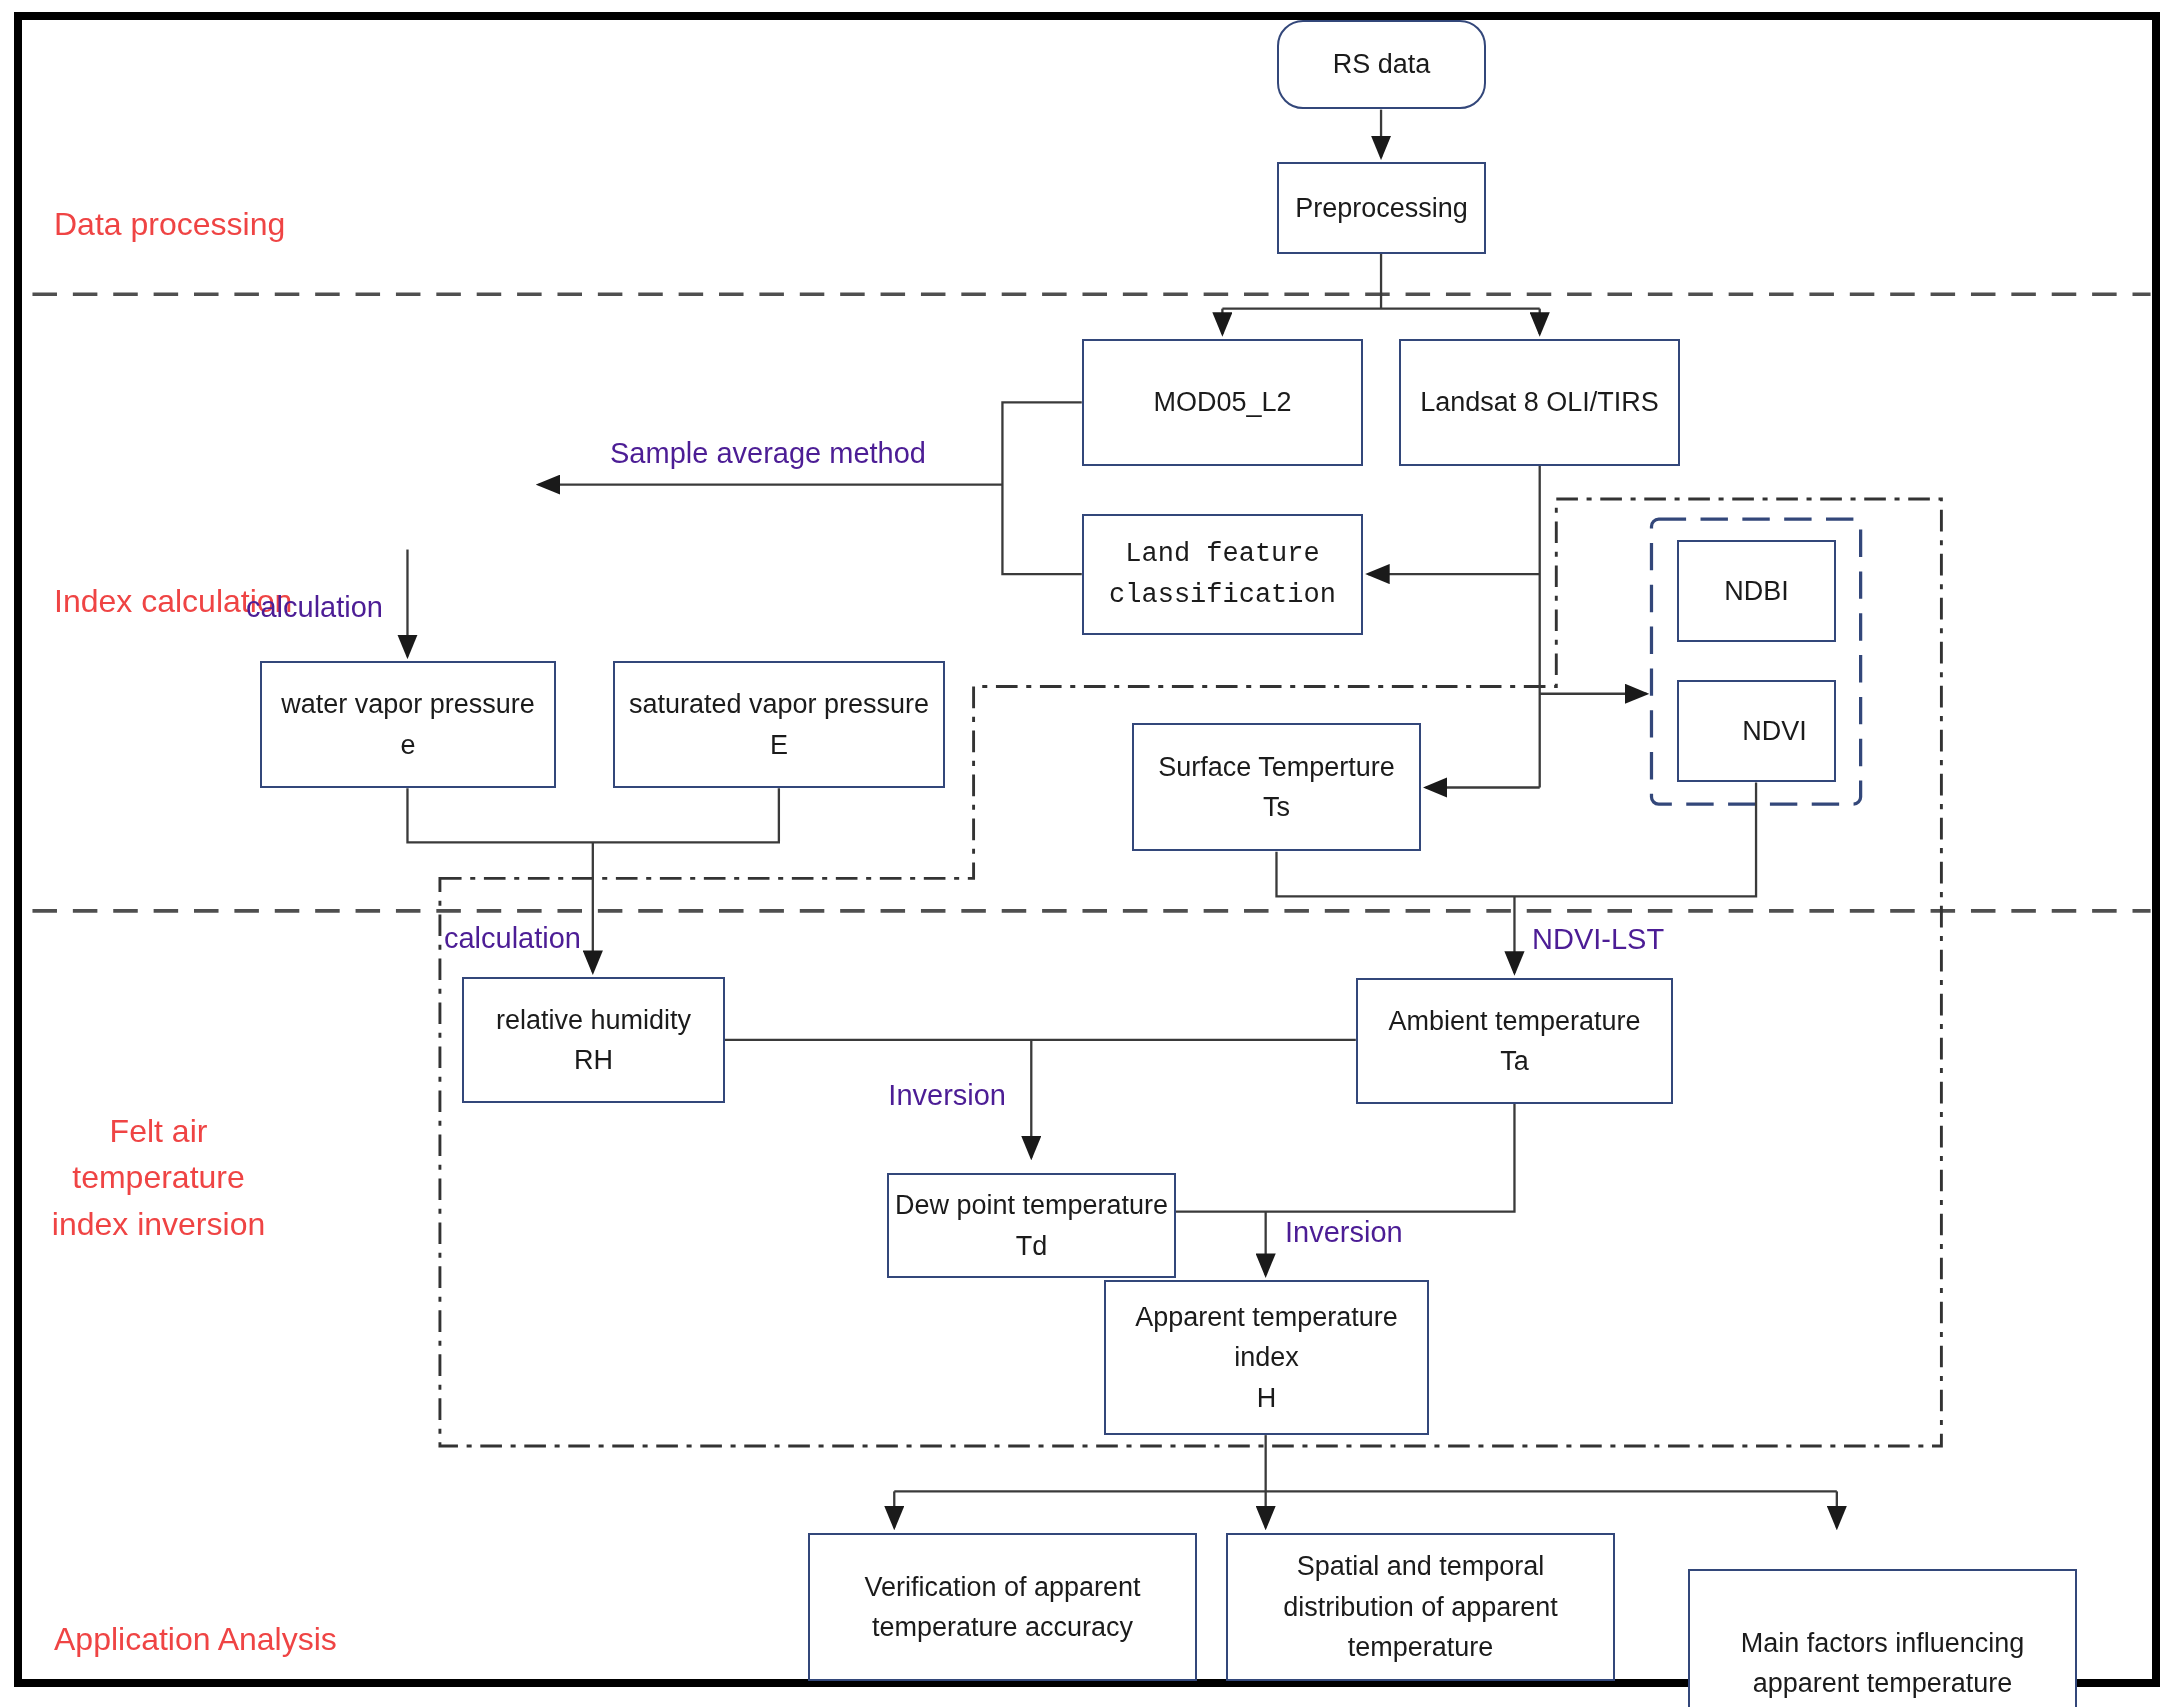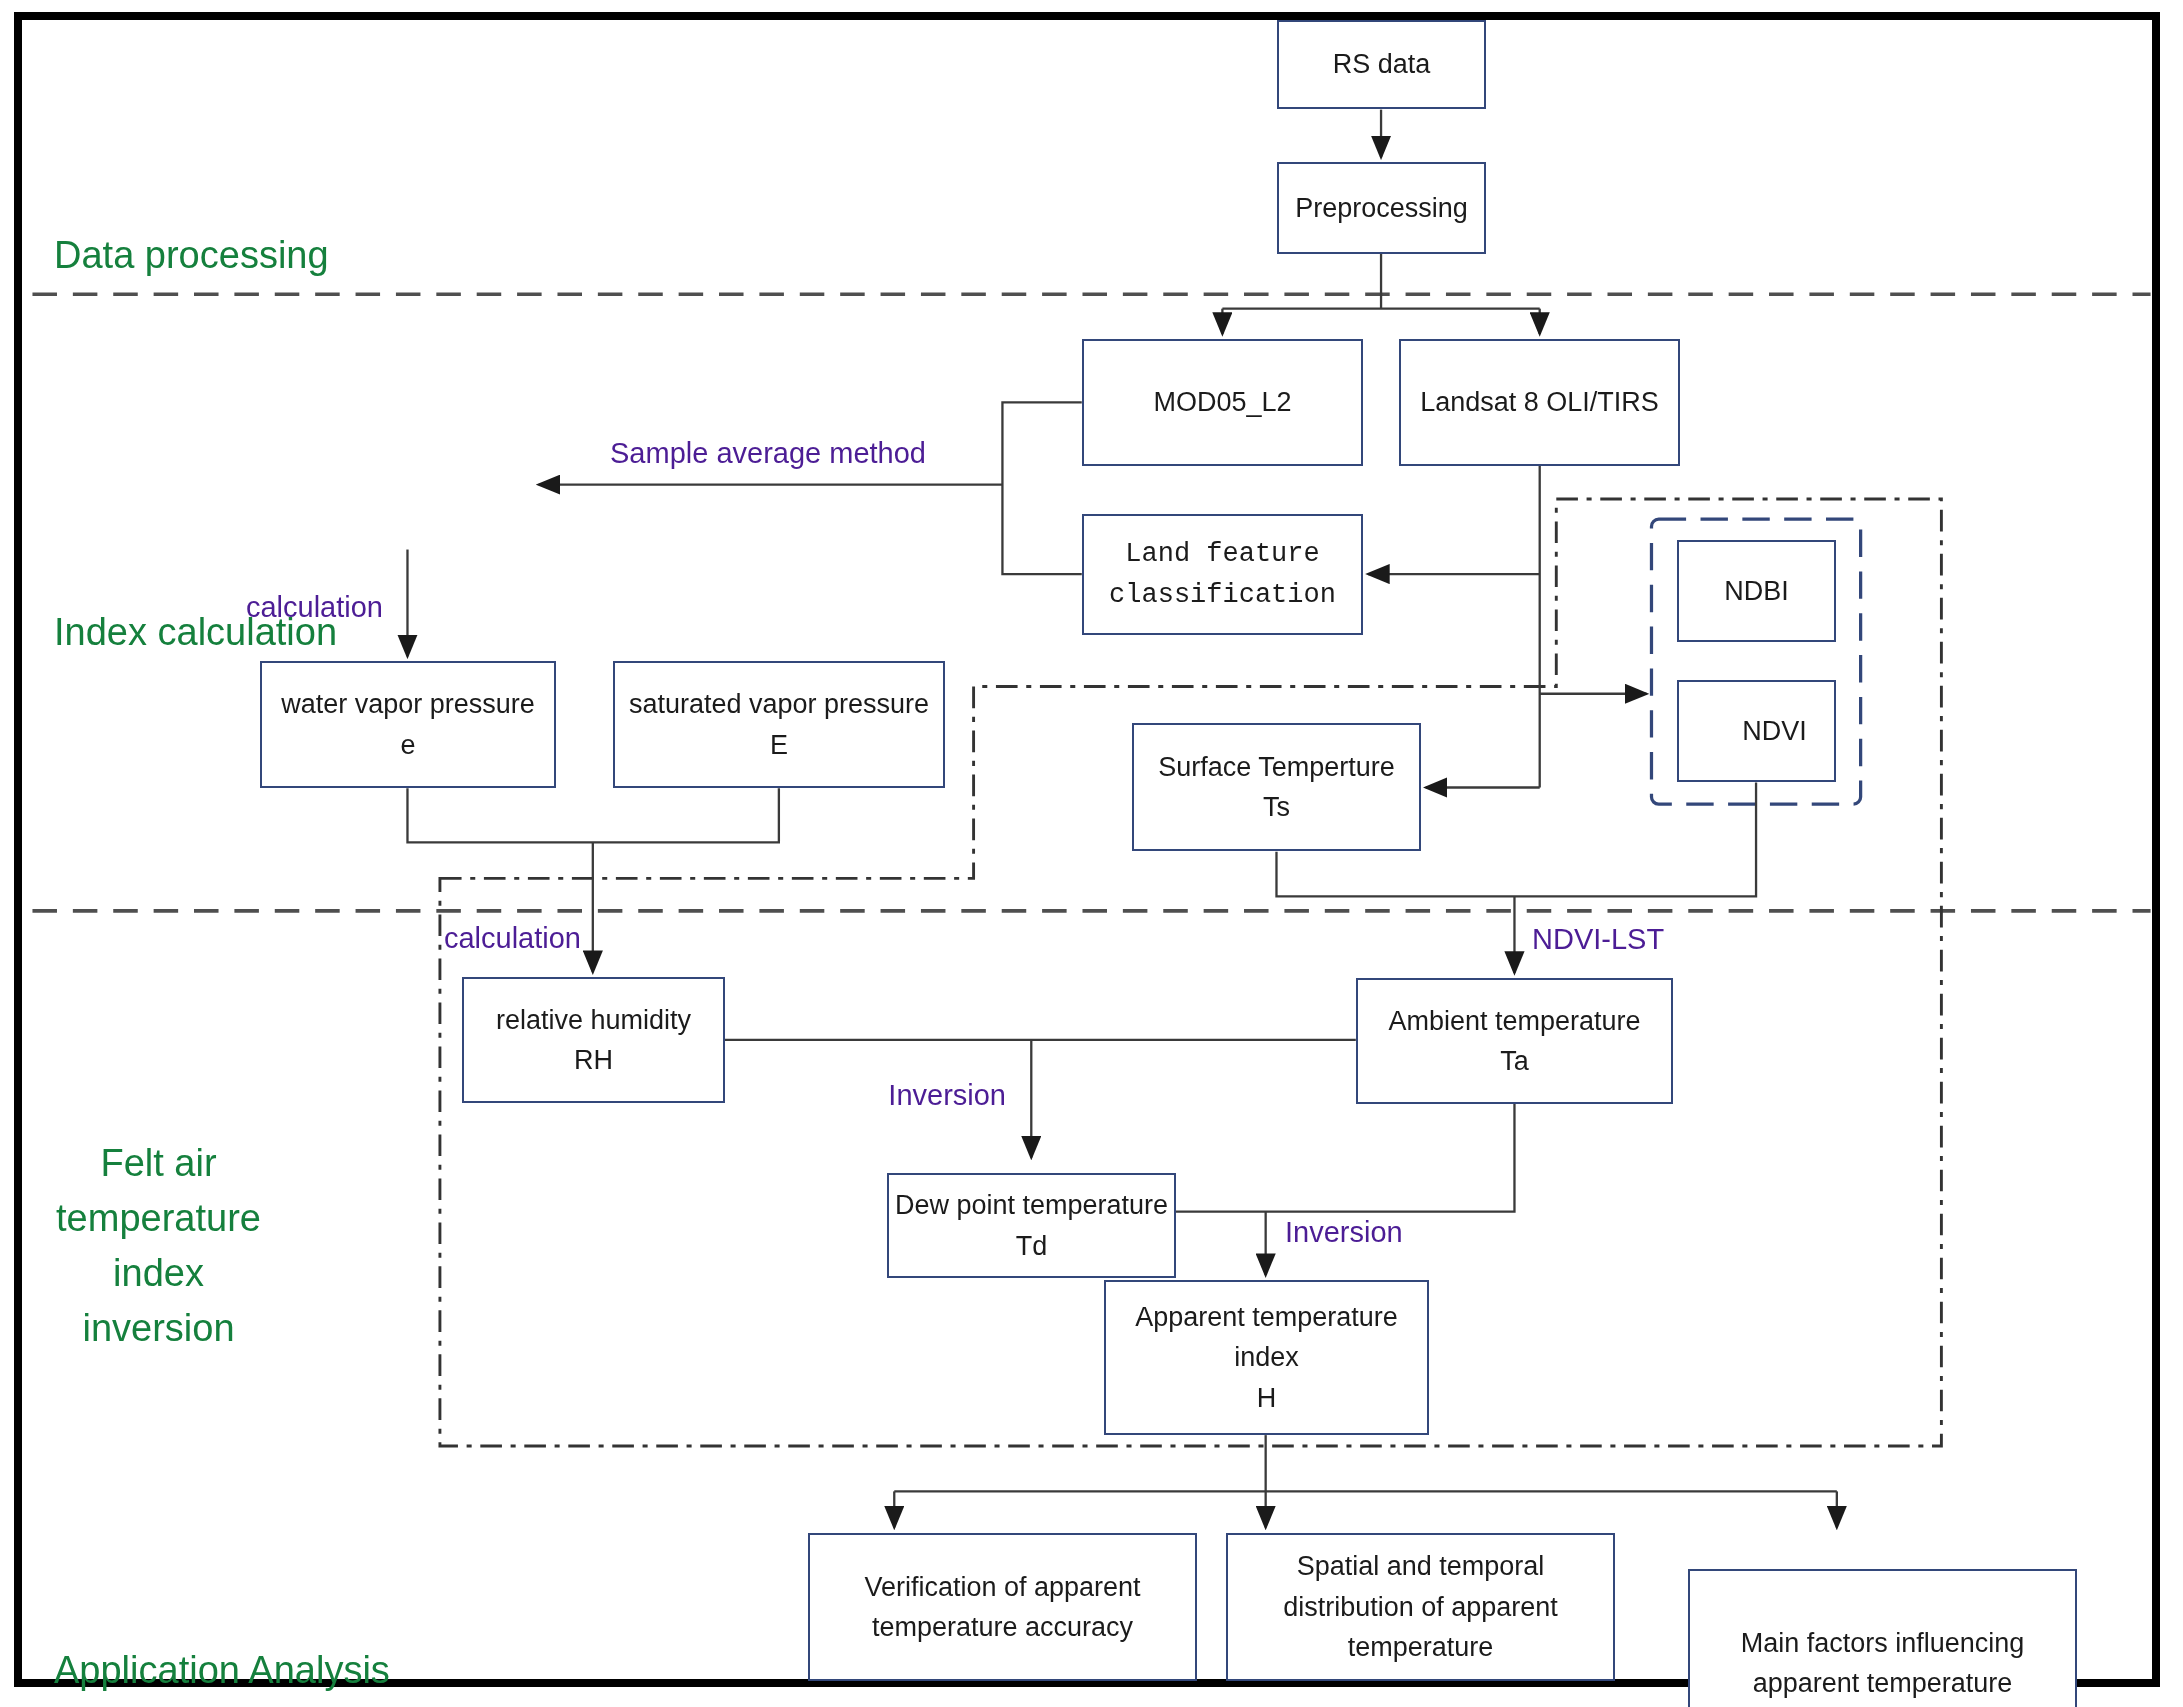--- a/index.html
+++ b/index.html
@@ -7,21 +7,21 @@
   #canvas{position:absolute;left:0;top:0;width:2183px;height:1707px;background:#ffffff;overflow:hidden;}
   .frame{position:absolute;left:14.4px;top:11.5px;width:2146px;height:1675px;border:8px solid #000;box-sizing:border-box;}
   svg.wires{position:absolute;left:0;top:0;width:2183px;height:1707px;}
   .wire{stroke:#3a3a3a;stroke-width:3.2;fill:none;}
   .dashed-divider{stroke:#4f4f4f;stroke-width:5;fill:none;stroke-dasharray:34 22;}
   .dashdot{stroke:#333333;stroke-width:4;fill:none;stroke-dasharray:30 12 7 12;}
   .navy-dashed{stroke:#33477a;stroke-width:4.5;fill:none;stroke-dasharray:38 20;}
   .node{position:absolute;display:flex;align-items:center;justify-content:center;text-align:center;
         background:#fff;border:2.9px solid #33477a;box-sizing:border-box;
         font-size:27px;line-height:1.5;color:#1b1b1b;white-space:pre-line;}
-  .slabel{position:absolute;font-size:38px;color:#15803d;white-space:pre-line;margin-top:28px;}
+  .slabel{position:absolute;font-size:32px;color:#ef4444;white-space:pre-line;}
   .elabel{position:absolute;font-size:29px;color:#4c1d95;white-space:pre-line;}
   .center{text-align:center;}
   .right{text-align:right;}
 </style>
 </head>
 <body>
 
 <div id="canvas">
 
   <div class="frame"></div>
@@ -66,21 +66,21 @@
     <path class="wire" marker-end="url(#ah)" d="M1240 2068 V2118"></path>
     <path class="wire" marker-end="url(#ah)" d="M2547 2068 V2118"></path>
   </svg>
 
   <div class="slabel" style="left:54px;top:206px;">Data processing</div>
   <div class="slabel" style="left:54px;top:583px;">Index calculation</div>
   <div class="slabel center" style="left:43px;top:1108px;width:231px;line-height:1.45;">Felt air temperature
 index inversion</div>
   <div class="slabel" style="left:54px;top:1621px;">Application Analysis</div>
 
-  <div class="node" style="left:1277px;top:20px;width:209px;height:89px;">RS data</div>
+  <div class="node" style="left:1277px;top:20px;width:209px;height:89px;border-radius:26px;">RS data</div>
   <div class="node" style="left:1277px;top:162px;width:209px;height:92px;">Preprocessing</div>
   <div class="node" style="left:1082px;top:339px;width:281px;height:127px;">MOD05_L2</div>
   <div class="node" style="left:1399px;top:339px;width:281px;height:127px;">Landsat 8 OLI/TIRS</div>
   <div class="node" style="left:1082px;top:514px;width:281px;height:121px;font-family:Liberation Mono, monospace;">Land feature
 classification</div>
   <div class="node" style="left:1677px;top:540px;width:159px;height:102px;">NDBI</div>
   <div class="node" style="left:1677px;top:680px;width:159px;height:102px;padding-left:36px;">NDVI</div>
   <div class="node" style="left:1132px;top:723px;width:289px;height:128px;">Surface Temperture
 Ts</div>
   <div class="node" style="left:260px;top:661px;width:296px;height:127px;">water vapor pressure

